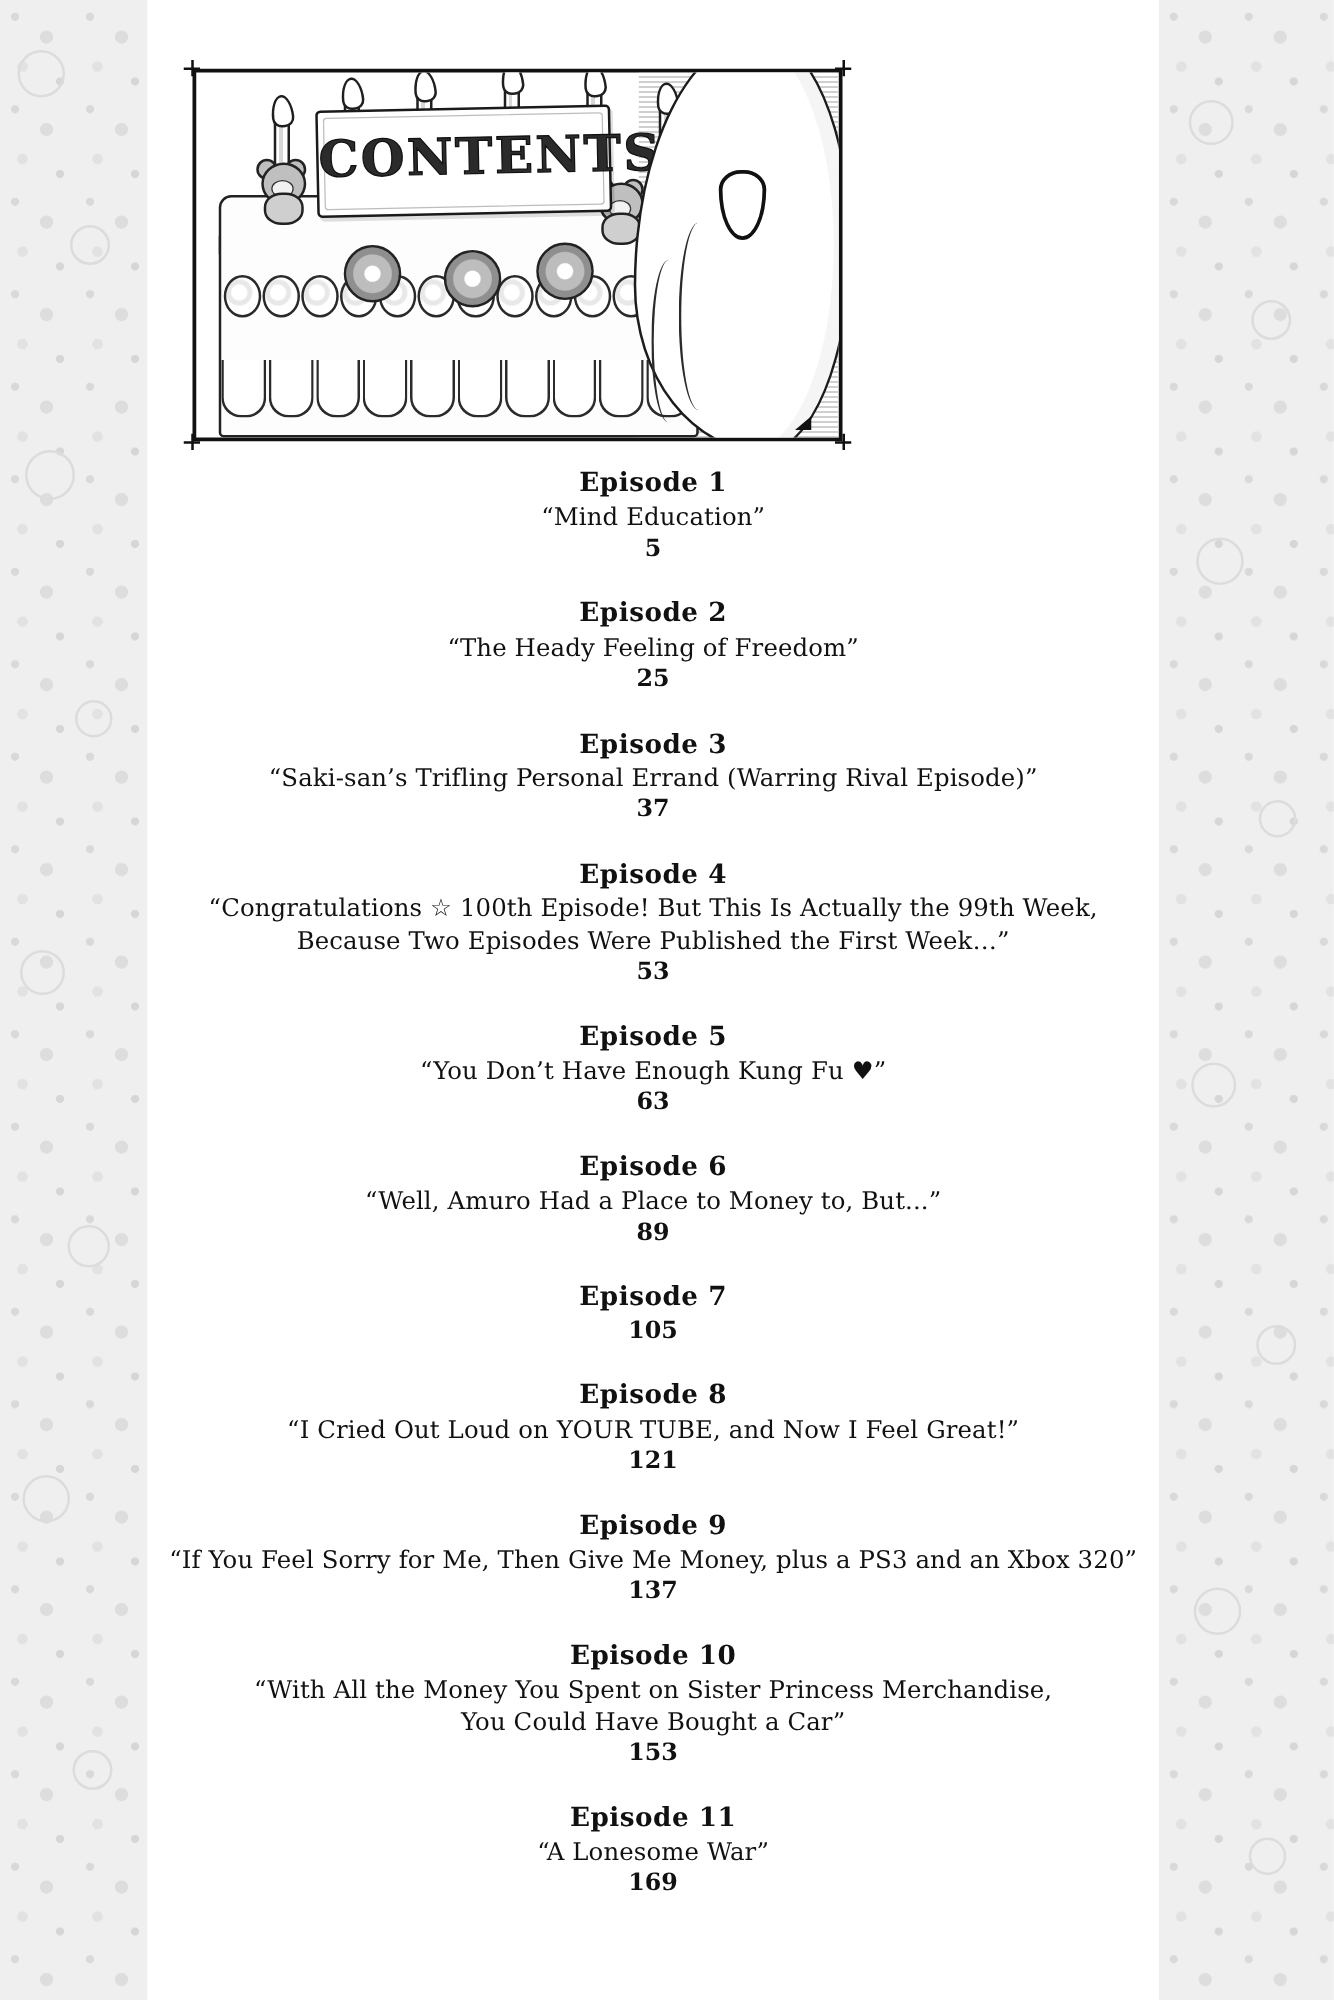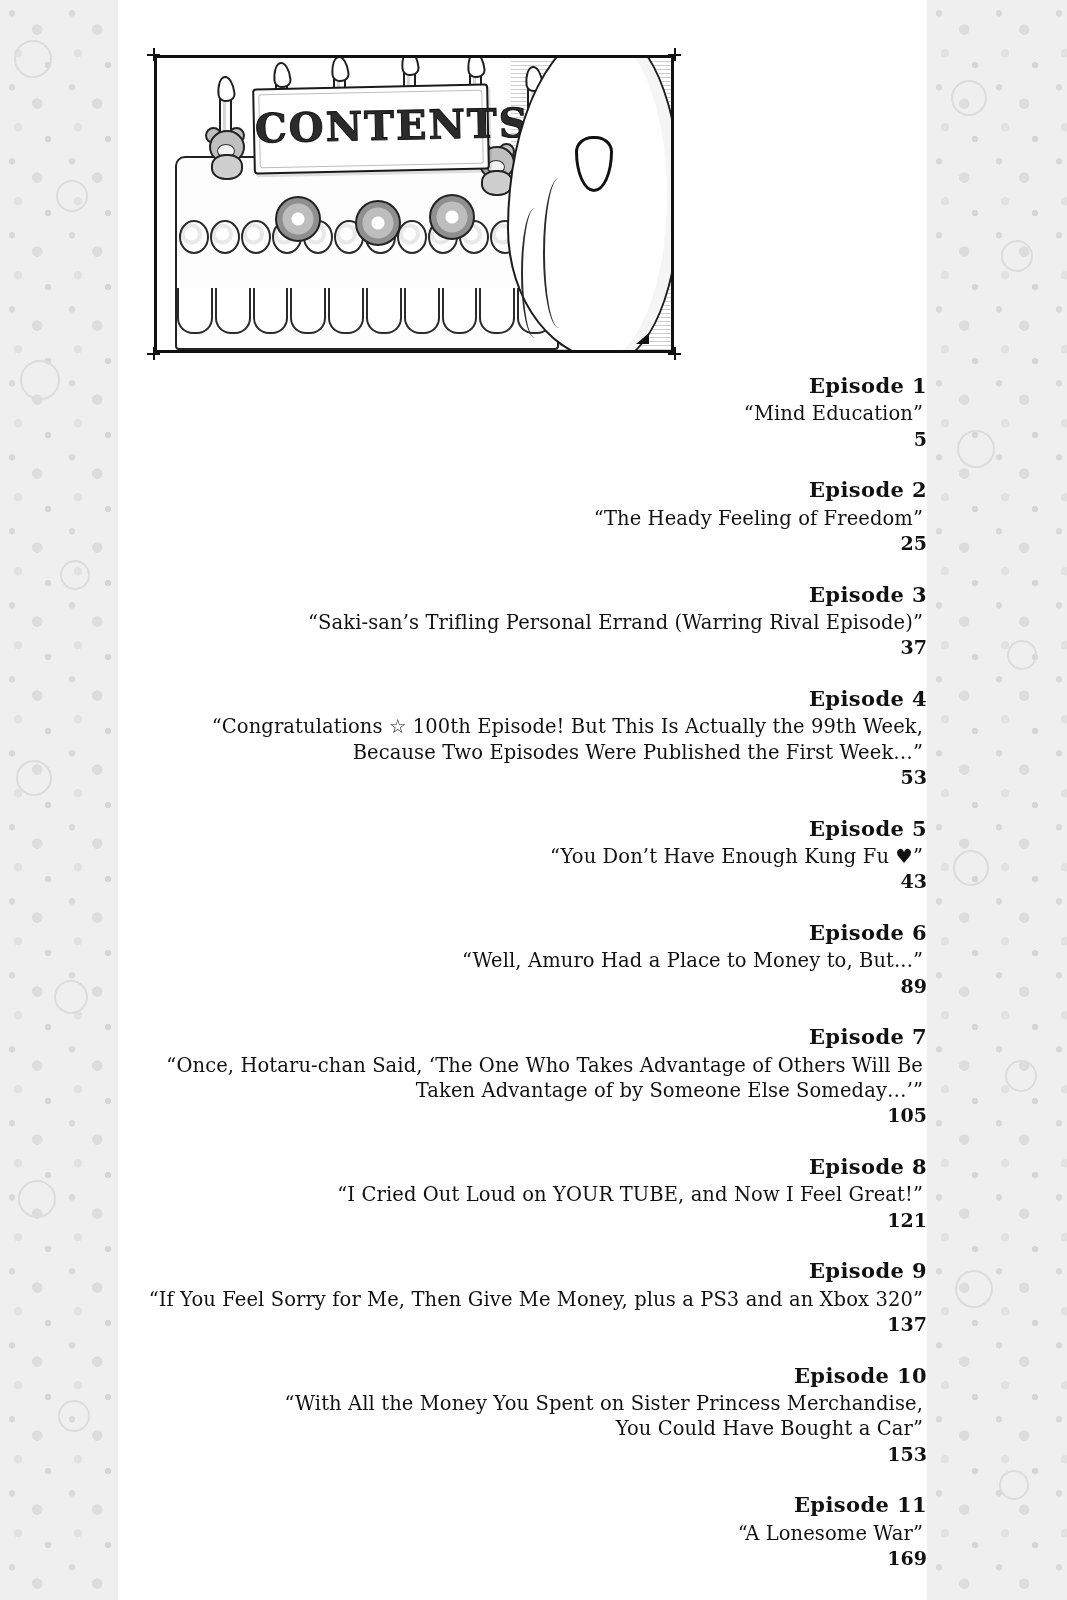--- a/index.html
+++ b/index.html
@@ -264,21 +264,21 @@
 
   
   .toc {
     position: absolute;
     left: 118px;
     right: 140px;
     top: 372px;
     text-align: center;
     color: #111;
   }
-  .entry { margin-bottom: 24px; text-align: right; }
+  .entry { margin-bottom: 24px; }
   .entry:last-child { margin-bottom: 0; }
   .ep-num {
     font-family: "DejaVu Serif", serif;
     font-weight: bold;
     font-size: 21px;
     letter-spacing: .4px;
     line-height: 1.35;
   }
   .ep-title {
     font-family: "DejaVu Serif", serif;
@@ -441,32 +441,31 @@
 
   <div class="entry">
     <div class="ep-num">Episode 4</div>
     <div class="ep-title">“Congratulations ☆ 100th Episode! But This Is Actually the 99th Week,<br>Because Two Episodes Were Published the First Week…”</div>
     <div class="ep-page">53</div>
   </div>
 
   <div class="entry">
     <div class="ep-num">Episode 5</div>
     <div class="ep-title">“You Don’t Have Enough Kung Fu ♥”</div>
-    <div class="ep-page">43</div>
+    <div class="ep-page">63</div>
   </div>
 
   <div class="entry">
     <div class="ep-num">Episode 6</div>
     <div class="ep-title">“Well, Amuro Had a Place to Money to, But...”</div>
     <div class="ep-page">89</div>
   </div>
 
   <div class="entry">
     <div class="ep-num">Episode 7</div>
-    <div class="ep-title">“Once, Hotaru-chan Said, ‘The One Who Takes Advantage of Others Will Be<br>Taken Advantage of by Someone Else Someday…’”</div>
     <div class="ep-page">105</div>
   </div>
 
   <div class="entry">
     <div class="ep-num">Episode 8</div>
     <div class="ep-title">“I Cried Out Loud on YOUR TUBE, and Now I Feel Great!”</div>
     <div class="ep-page">121</div>
   </div>
 
   <div class="entry">

